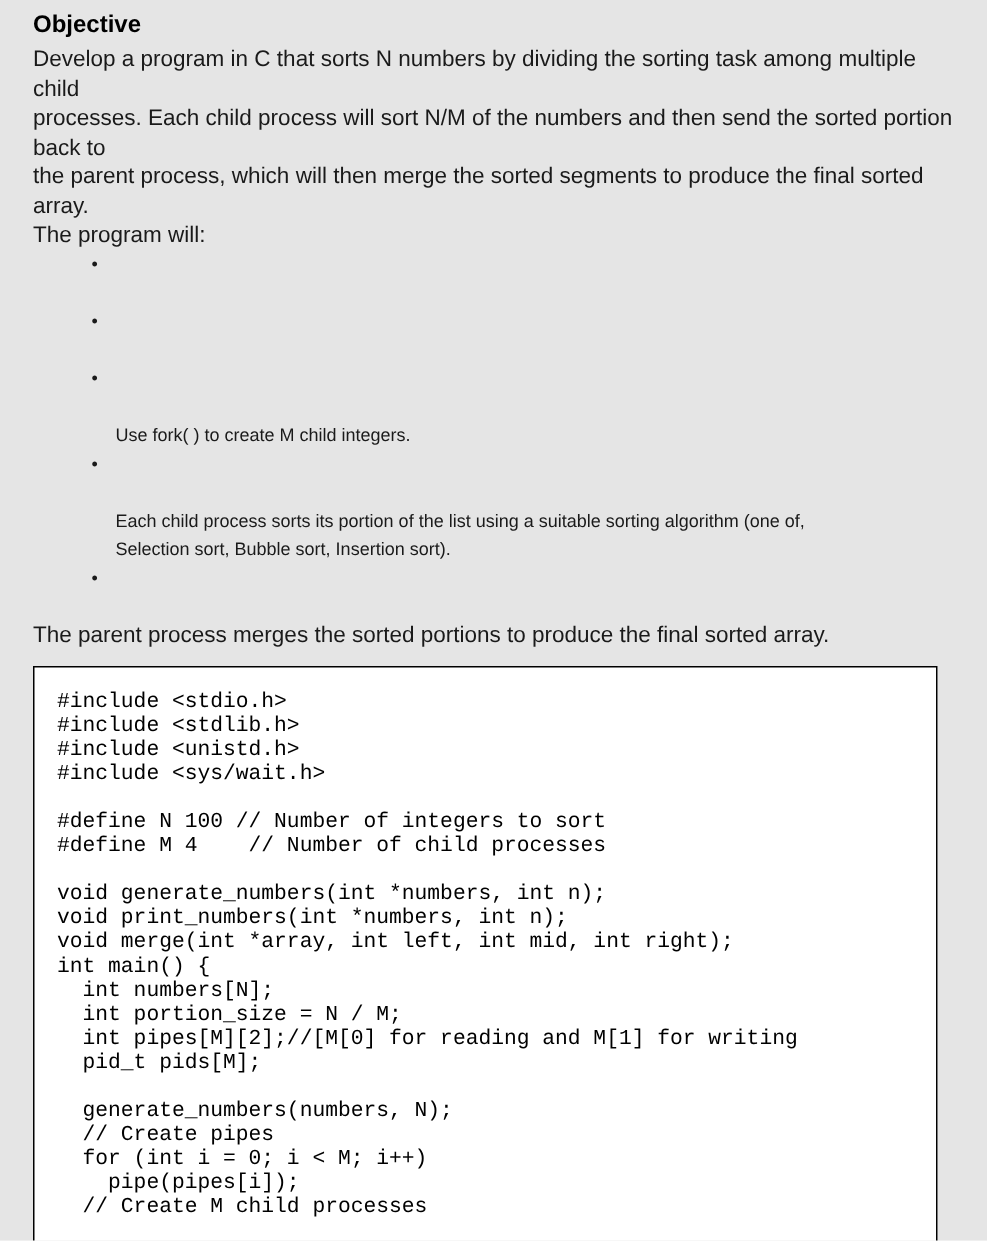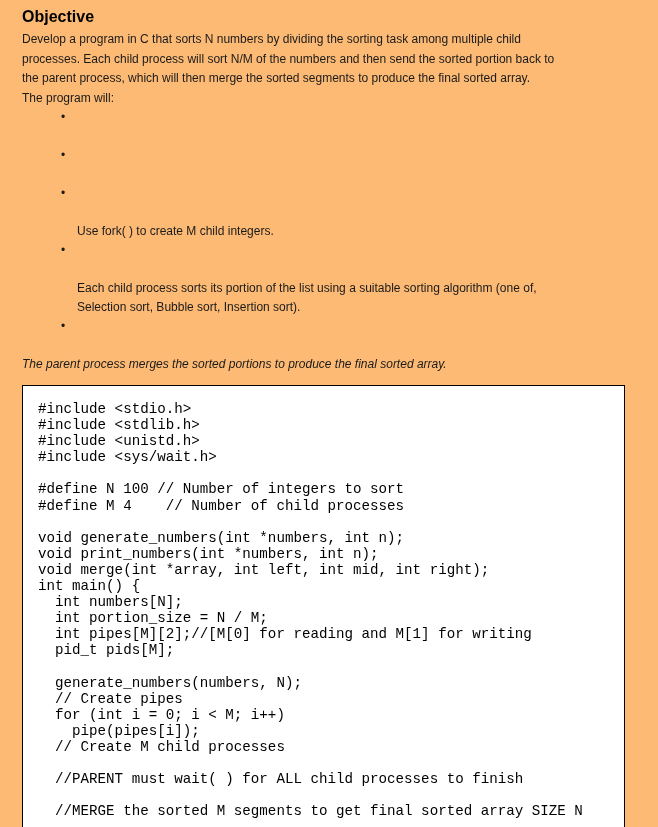--- a/index.html
+++ b/index.html
@@ -12,32 +12,32 @@
     height: 827px;
     overflow: hidden;
     font-family: "Liberation Sans", sans-serif;
     color: #1a1a1a;
   }
   .page {
     box-sizing: border-box;
     width: 658px;
     height: 827px;
     padding: 6px 20px 0 22px;
-    background: #fdba74;
+    background: #e5e5e5;
   }
   .doc-title {
     margin: 0 0 3px 0;
     font-size: 16px;
     line-height: 21px;
     font-weight: bold;
     color: #000000;
   }
   .para {
     margin: 0;
-    font-size: 12px;
+    font-size: 15px;
     line-height: 19.5px;
     white-space: pre-line;
   }
   .intro {
     margin-top: 0;
   }
   .req-list {
     margin: 0;
     padding: 0;
     list-style: none;
@@ -51,21 +51,20 @@
   }
   .req-list li .marker {
     position: absolute;
     left: 39px;
     top: 0;
     font-size: 12px;
     line-height: 19px;
   }
   .closing {
     line-height: 19px;
-    font-style: italic;
   }
   .code-box {
     box-sizing: border-box;
     margin: 11px 0 0 0;
     width: 603px;
     border: 1.5px solid #000000;
     padding: 15px 14px 16px 15px;
     background: #ffffff;
     font-family: "Liberation Mono", "DejaVu Sans Mono", monospace;
     font-size: 14.2px;

